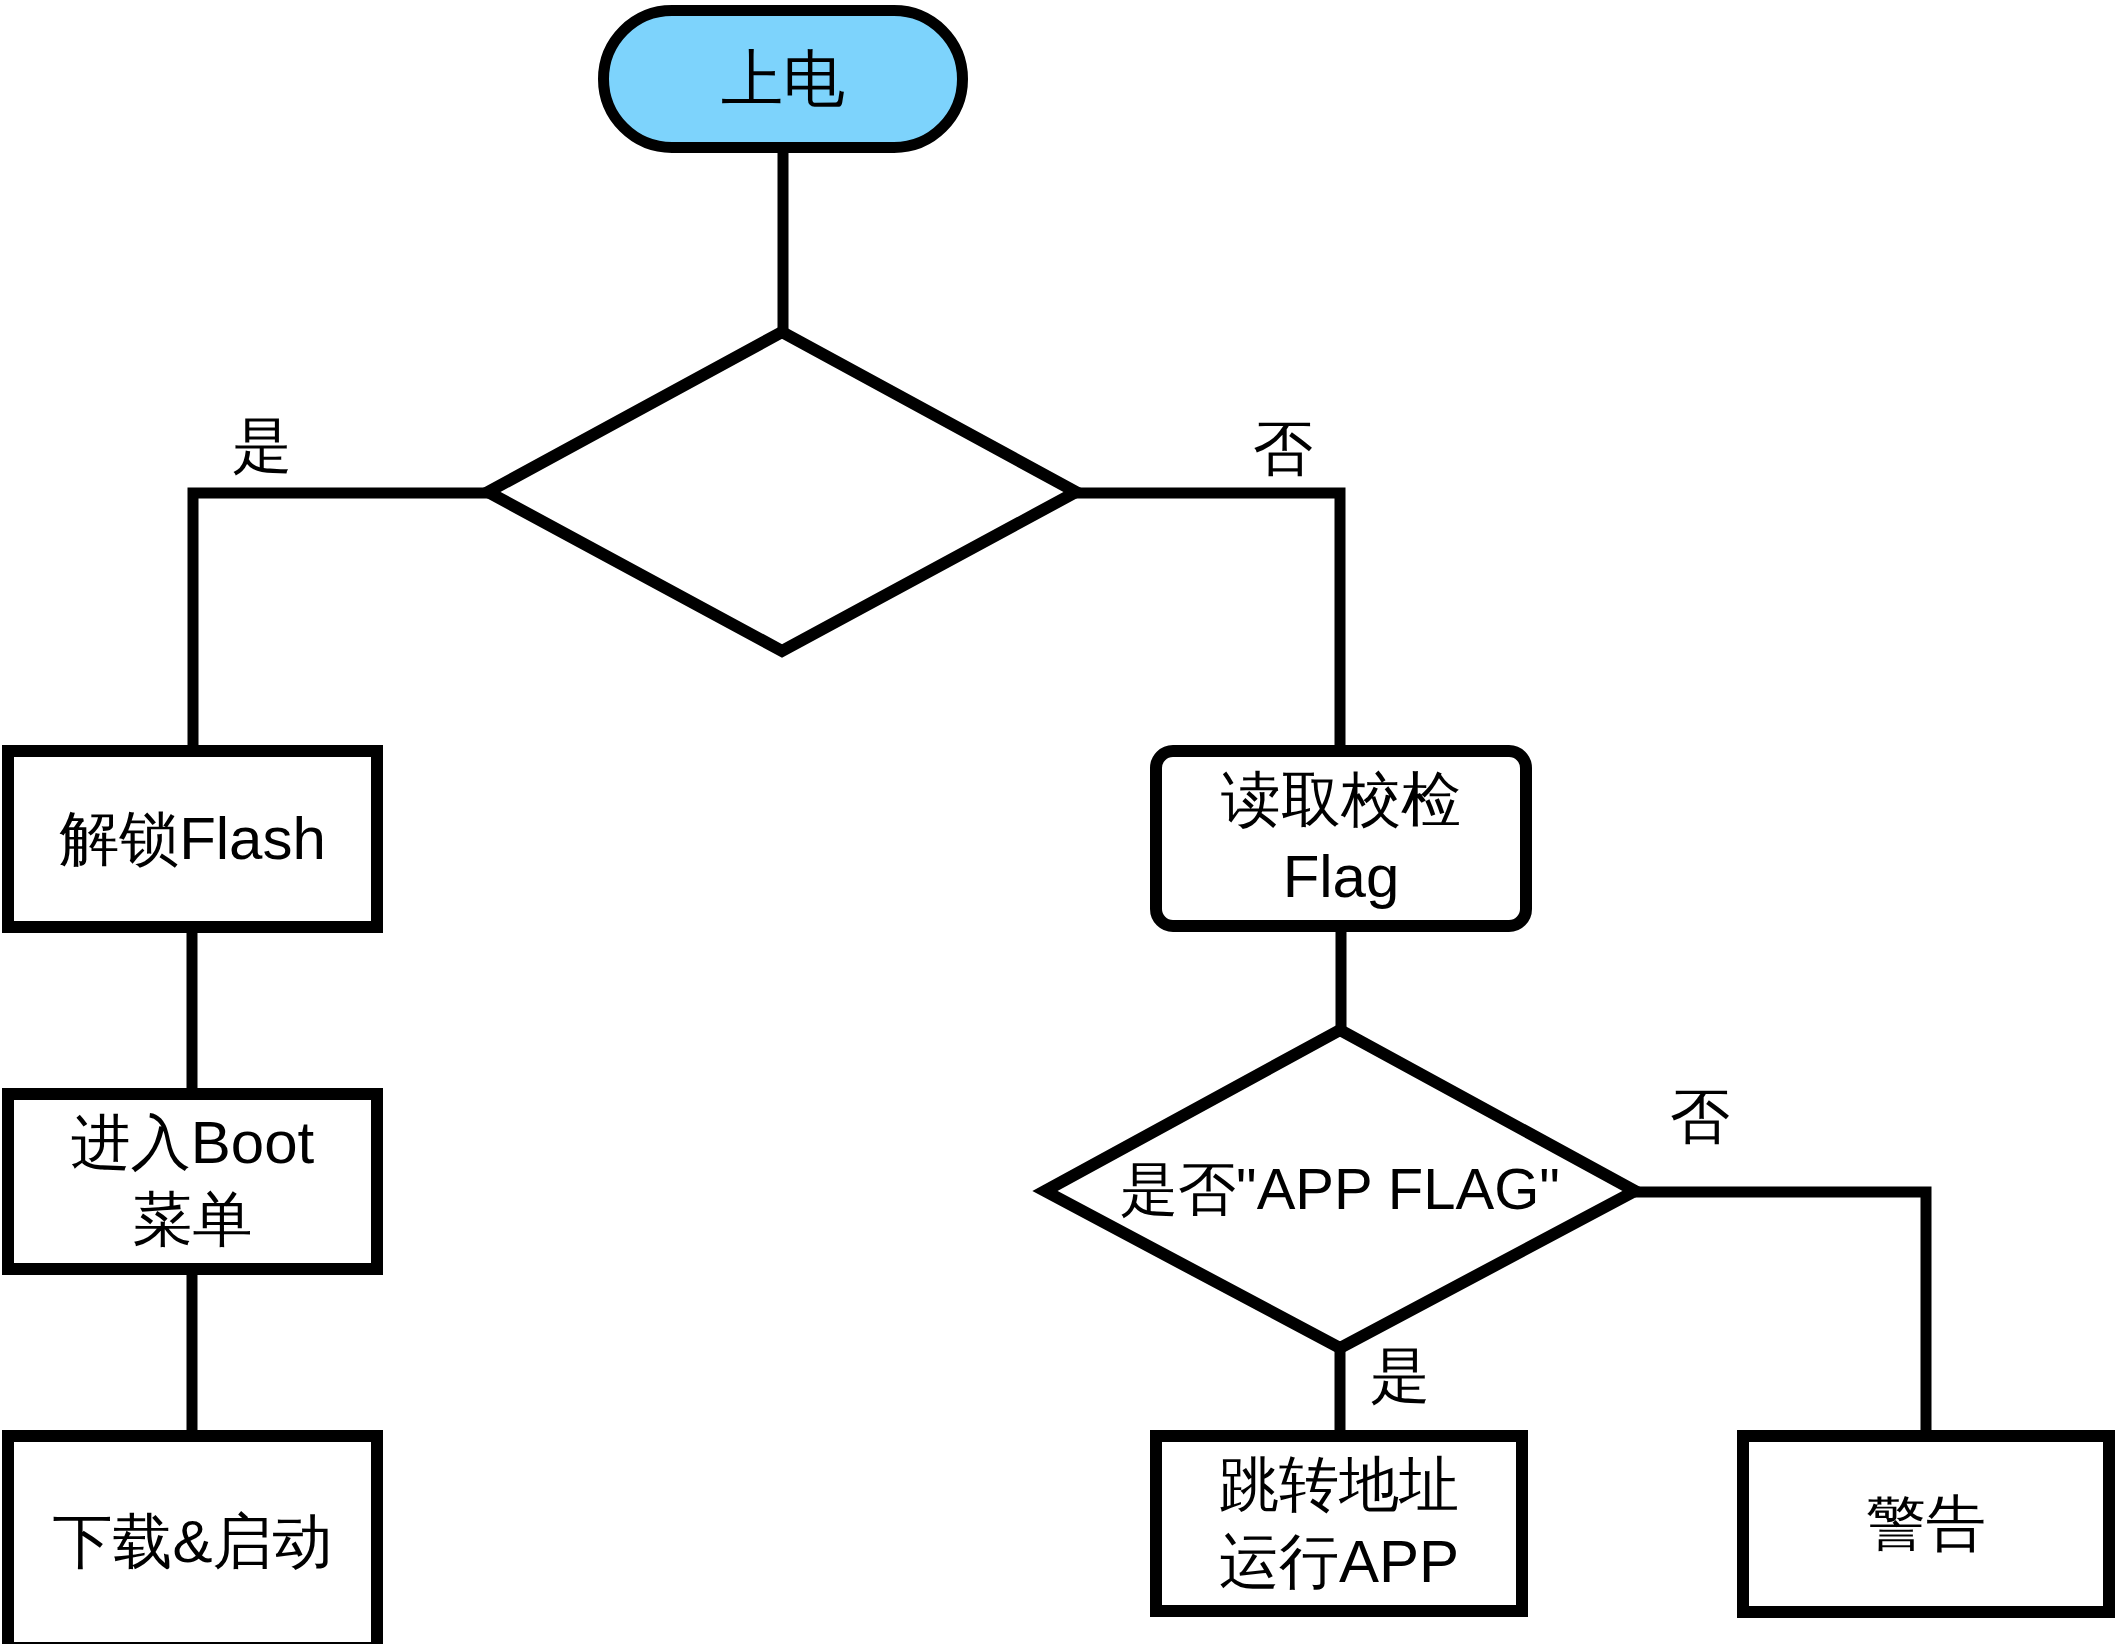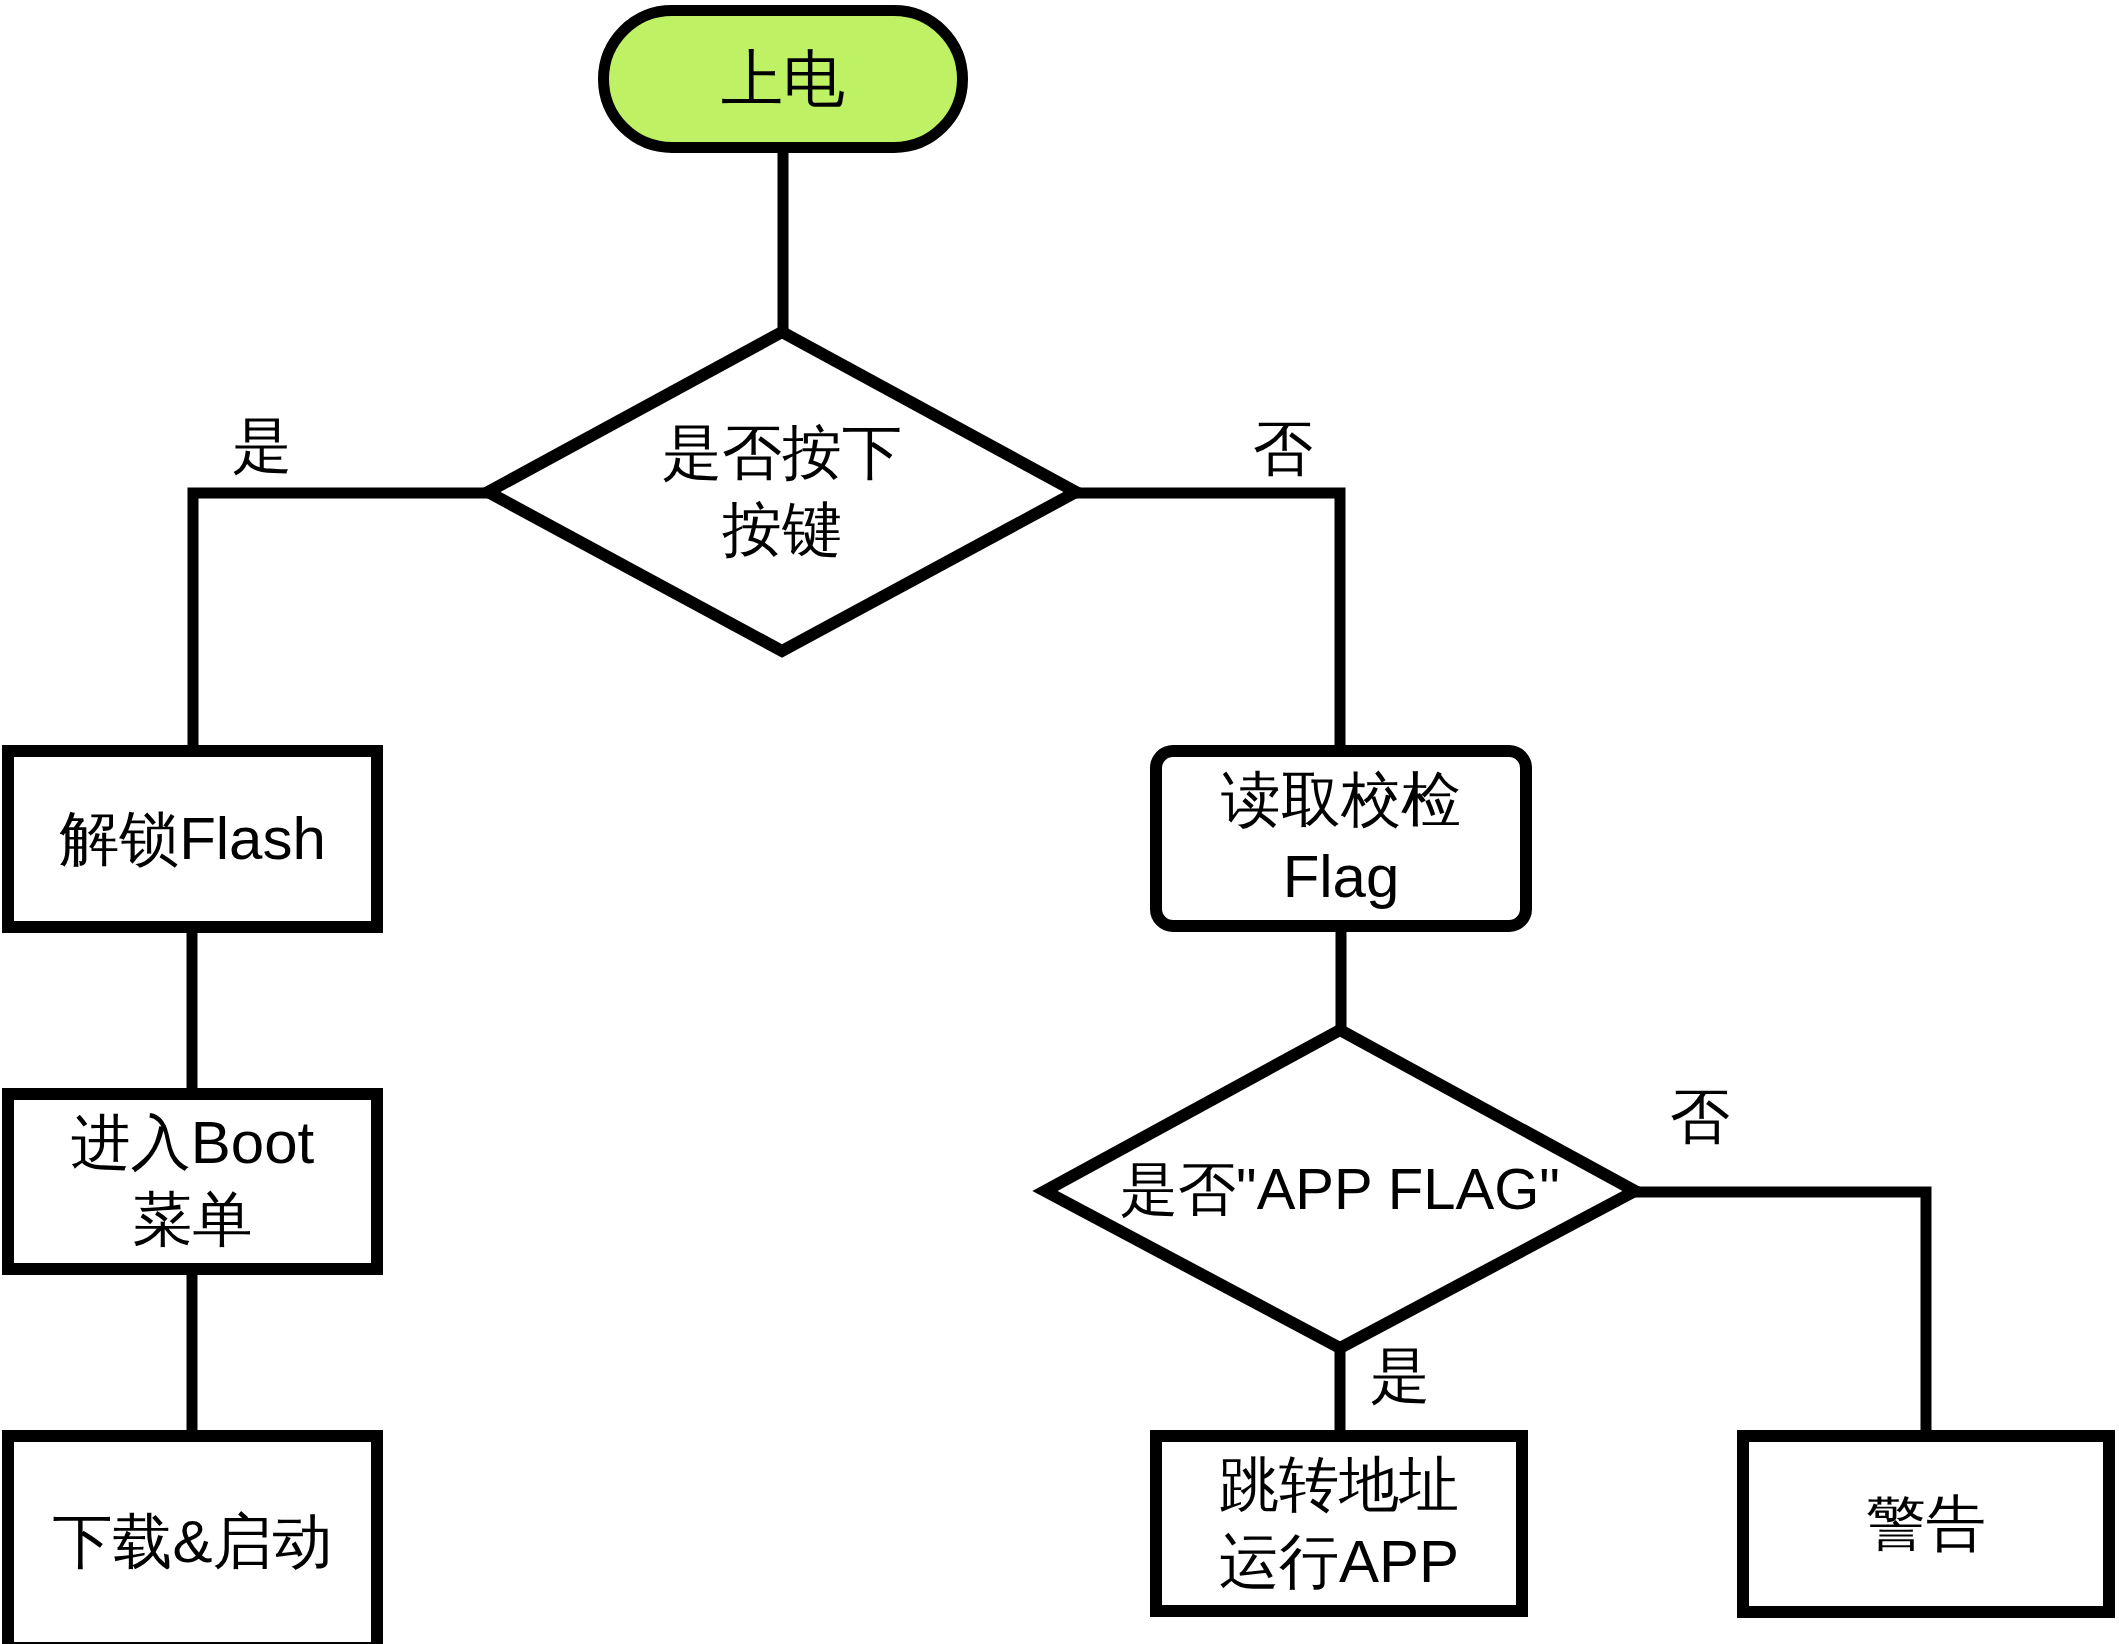--- a/index.html
+++ b/index.html
@@ -27,21 +27,21 @@
     font-size: 60px;
     line-height: 1.28;
     box-sizing: border-box;
   }
   .terminal {
     position: absolute;
     left: 598px; top: 5px;
     width: 370px; height: 148px;
     border: 11px solid #000;
     border-radius: 80px;
-    background: #bef264;
+    background: #7dd3fc;
     font-size: 62px;
   }
   .process { border: 12px solid #000; background: #fff; }
   .box-unlock   { left: 2px;    top: 745px;  width: 381px; height: 188px; }
   .box-bootmenu { left: 2px;    top: 1088px; width: 381px; height: 187px; }
   .box-download { left: 2px;    top: 1430px; width: 381px; height: 224px; }
   .box-readflag { left: 1150px; top: 745px;  width: 382px; height: 187px; border-radius: 23px; }
   .box-jumpapp  { left: 1150px; top: 1430px; width: 378px; height: 187px; text-align: right; }
   .box-warning  { left: 1737px; top: 1430px; width: 378px; height: 188px; }
   .diamond-text-1 { left: 488px;  top: 332px;  width: 588px; height: 319px; }
@@ -73,22 +73,20 @@
     <polyline points="1341,932 1341,1030" fill="none" stroke="#000" stroke-width="11"></polyline>
     <polyline points="1340,1348 1340,1430" fill="none" stroke="#000" stroke-width="11"></polyline>
     <polyline points="1635,1192 1926,1192 1926,1430" fill="none" stroke="#000" stroke-width="11"></polyline>
 
     <polygon points="782,332 1076,492 782,651 488,492" fill="#fff" stroke="#000" stroke-width="12" stroke-linejoin="miter"></polygon>
     <polygon points="1340,1030 1635,1191 1340,1348 1045,1191" fill="#fff" stroke="#000" stroke-width="12" stroke-linejoin="miter"></polygon>
   </svg>
 
   <div class="node-text terminal">上电</div>
 
-  <div class="node-text diamond-text-1">是否按下
-按键</div>
   <div class="node-text diamond-text-2">是否"APP FLAG"</div>
 
   <div class="node-text process box-bootmenu">进入Boot
 菜单</div>
   <div class="node-text process box-unlock">解锁Flash</div>
   <div class="node-text process box-download">下载&amp;启动</div>
   <div class="node-text process box-readflag">读取校检
 Flag</div>
   <div class="node-text process box-jumpapp">跳转地址
 运行APP</div>

